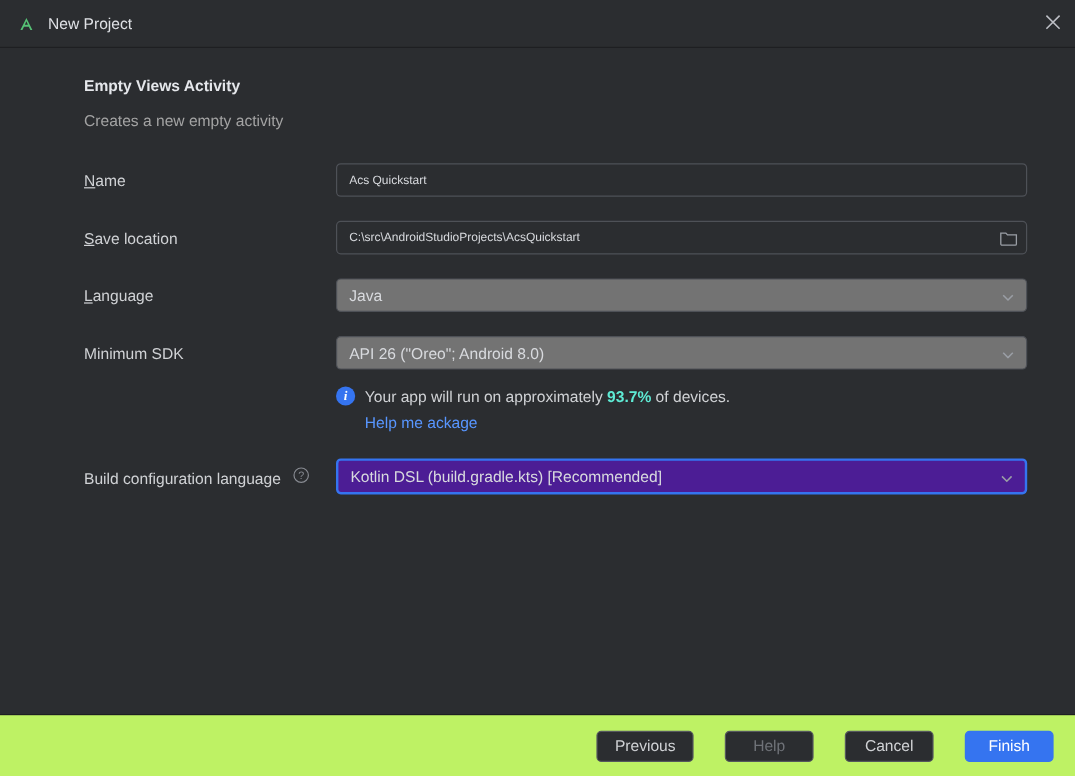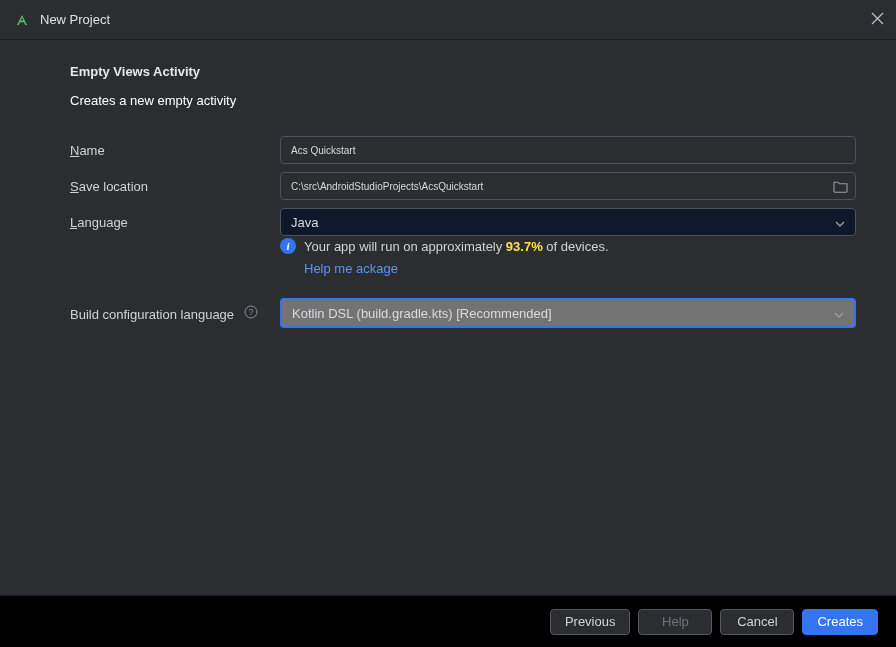--- a/index.html
+++ b/index.html
@@ -32,28 +32,28 @@
   .content {
     padding: 24px 40px 0 70px;
   }
   .heading {
     font-size: 13px;
     font-weight: 600;
     color: #e5e7eb;
     margin-bottom: 14px;
   }
   .subheading {
-    color: #ffffff;
+    color: #a3a3a3;
     font-size: 13px;
     margin-bottom: 28px;
   }
   .form-row {
     display: flex;
     align-items: center;
-    margin-bottom: 8px;
+    margin-bottom: 20px;
   }
   .form-label {
     width: 210px;
     flex-shrink: 0;
     color: #d0d2d5;
   }
   .mnemonic { text-decoration: underline; }
   .field-wrap {
     flex: 1;
     display: flex;
@@ -75,31 +75,31 @@
   .field-icon {
     position: absolute;
     right: 8px;
     color: #9a9ea5;
     display: flex;
     align-items: center;
   }
   .select {
     width: 100%;
     height: 28px;
-    background: #0f172a;
+    background: #737373;
     border: 1px solid #4e5157;
     border-radius: 4px;
     color: #d8dade;
     padding: 0 30px 0 10px;
     display: flex;
     align-items: center;
     position: relative;
   }
   .select.highlight {
-    background: #737373;
+    background: #4c1d95;
     border: 2px solid #3574f0;
     height: 30px;
   }
   .select .chevron {
     position: absolute;
     right: 10px;
     color: #9a9ea5;
   }
   .info-row {
     display: flex;
@@ -135,22 +135,22 @@
     position: absolute;
     bottom: 0;
     left: 0;
     right: 0;
     height: 52px;
     border-top: 1px solid #1e1f22;
     display: flex;
     align-items: center;
     justify-content: flex-end;
     padding: 0 18px;
-    gap: 8px;
-    background: #000000;
+    gap: 26px;
+    background: #bef264;
   }
   .btn {
     height: 26px;
     min-width: 74px;
     padding: 0 14px;
     border-radius: 4px;
     background: #2b2d30;
     border: 1px solid #55585e;
     color: #d0d2d5;
     font-size: 13px;
@@ -158,21 +158,21 @@
     align-items: center;
     justify-content: center;
     cursor: pointer;
   }
   .btn.disabled { color: #6f7278; cursor: default; }
   .btn.primary {
     background: #3574f0;
     border-color: #3574f0;
     color: #fff;
   }
-  .bold { font-weight: 600; color: #fde047; }
+  .bold { font-weight: 600; color: #5eead4; }
 </style>
 </head>
 <body>
 
 <div class="titlebar">
   <span class="app-icon">
     <svg width="16" height="16" viewBox="0 0 16 16">
       <path d="M3 13 L8 3 L13 13 L11.3 13 L10 10.2 L6 10.2 L4.7 13 Z M6.7 8.6 L9.3 8.6 L8 5.8 Z" fill="#55c074"></path>
     </svg>
   </span>
@@ -215,20 +215,33 @@
         <span>Java</span>
         <span class="chevron">
           <svg width="10" height="6" viewBox="0 0 10 6">
               <path d="M1 1 L5 5 L9 1" fill="none" stroke="currentColor" stroke-width="1.3"></path>
             </svg>
         </span>
       </div>
     </div>
   </div>
 
+  <div class="form-row">
+    <div class="form-label">Minimum SDK</div>
+    <div class="field-wrap">
+      <div class="select">
+        <span>API 26 ("Oreo"; Android 8.0)</span>
+        <span class="chevron">
+          <svg width="10" height="6" viewBox="0 0 10 6">
+              <path d="M1 1 L5 5 L9 1" fill="none" stroke="currentColor" stroke-width="1.3"></path>
+            </svg>
+        </span>
+      </div>
+    </div>
+  </div>
 
   <div class="info-row">
     <span class="info-icon">i</span>
     <div class="info-text">
       <span>Your app will run on approximately </span><span class="bold">93.7%</span><span> of devices.</span><br>
       <span class="link">Help me ackage</span>
     </div>
   </div>
 
   <div class="form-row">
@@ -252,14 +265,14 @@
       </div>
     </div>
   </div>
 
 </div>
 
 <div class="footer">
   <div class="btn">Previous</div>
   <div class="btn disabled">Help</div>
   <div class="btn">Cancel</div>
-  <div class="btn primary">Creates</div>
+  <div class="btn primary">Finish</div>
 </div>
 
 </body></html>

